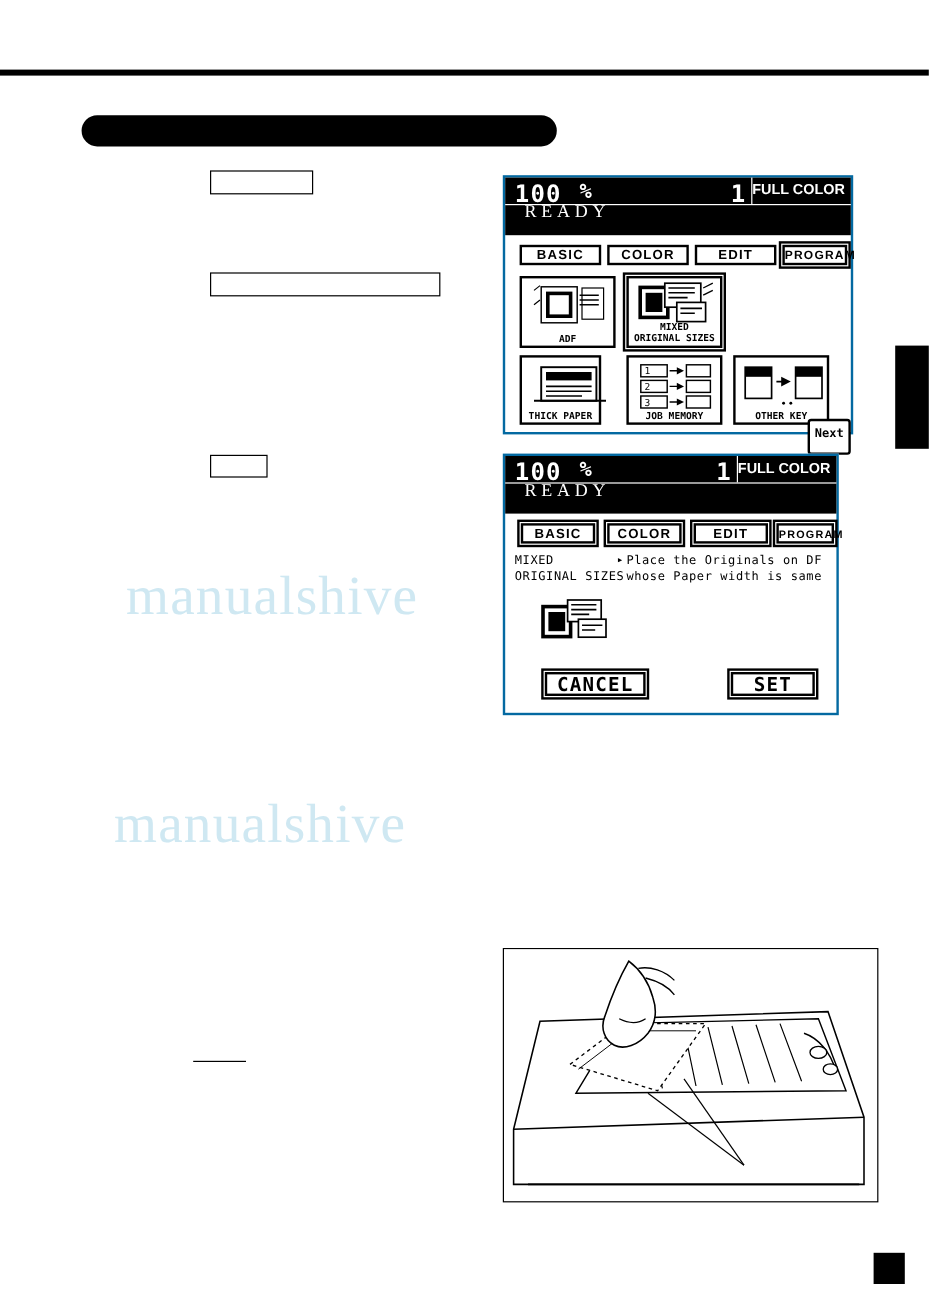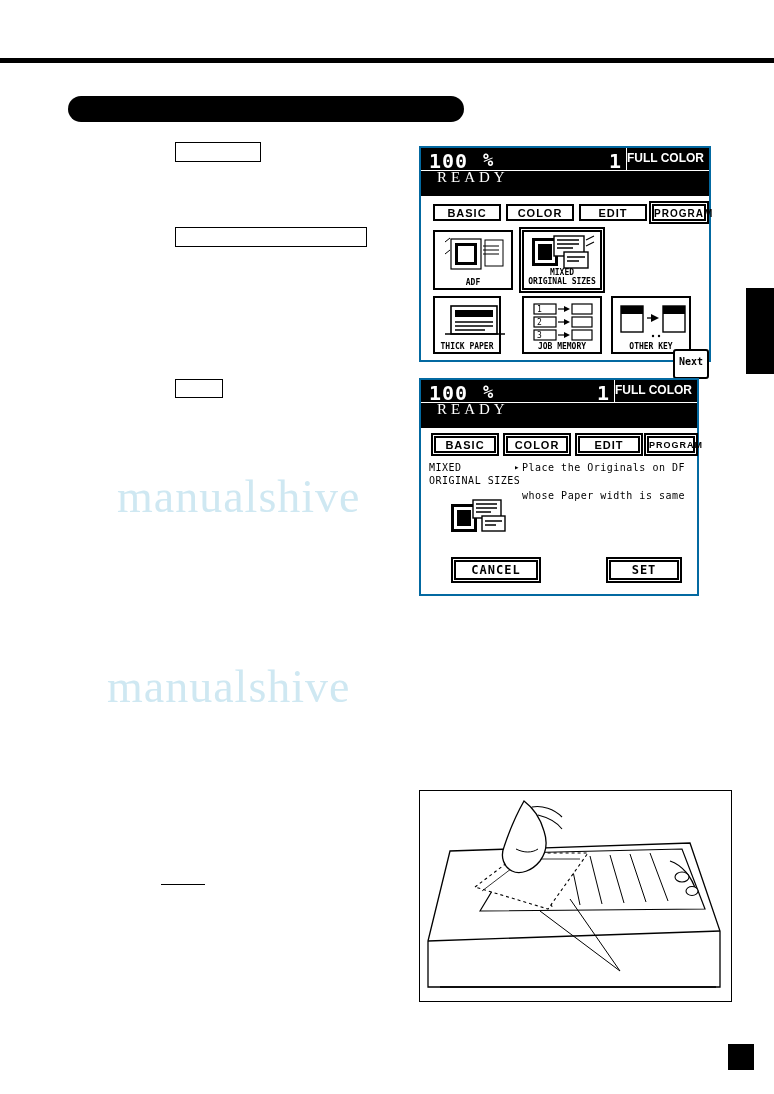--- a/index.html
+++ b/index.html
@@ -77,21 +77,20 @@
   }
 
   
   .watermark {
     position: absolute;
     left: 95px;
     top: 430px;
     width: 560px;
     height: 420px;
     pointer-events: none;
-    margin-left: 12px;
   }
   .wm-text {
     position: absolute;
     color: #cfe8f2;
     font-family: "Liberation Serif", serif;
     font-size: 46px;
     letter-spacing: 1px;
     white-space: nowrap;
   }
   .wm1 { left: 10px; top: 40px; }
@@ -237,21 +236,21 @@
     font-family: "DejaVu Sans Mono", monospace;
     font-size: 10px;
     letter-spacing: 0.5px;
     white-space: pre;
   }
   .btn-wide {
     position: absolute;
     border: 2px solid #000;
     background: #fff;
     font-family: "DejaVu Sans Mono", monospace;
-    font-size: 12px;
+    font-size: 16px;
     font-weight: bold;
     letter-spacing: 1px;
     text-align: center;
     line-height: 17px;
     height: 20px;
     box-sizing: border-box;
     box-shadow: 0 0 0 1px #fff, 0 0 0 3px #000;
   }
 
   
@@ -415,21 +414,21 @@
       <div class="tab-btn dbl" style="left:85px; width:62px;">COLOR</div>
       <div class="tab-btn dbl" style="left:157px; width:62px;">EDIT</div>
       <div class="tab-btn dbl" style="left:226px; width:48px; font-size:9px;">PROGRAM</div>
     </div>
 
     <div class="msg" style="left:8px; top:82px;">MIXED</div>
     <div class="msg" style="left:8px; top:95px;">ORIGINAL SIZES</div>
 
     <div class="msg" style="left:93px; top:82px; font-size:9px;">▸</div>
     <div class="msg" style="left:101px; top:82px;">Place the Originals on DF</div>
-    <div class="msg" style="left:101px; top:110px;">whose Paper width is same</div>
+    <div class="msg" style="left:101px; top:95px;">whose Paper width is same</div>
 
     <div style="position:absolute; left:28px; top:118px; width:70px; height:40px;">
       <svg viewBox="0 0 70 40" width="70" height="40">
         <rect x="2" y="6" width="26" height="28" fill="#000"></rect>
         <rect x="5" y="9" width="20" height="22" fill="#fff"></rect>
         <rect x="8" y="12" width="14" height="16" fill="#000"></rect>
         <rect x="24" y="2" width="28" height="18" fill="#fff" stroke="#000" stroke-width="1.4"></rect>
         <path d="M27 6 h21 M27 10 h21 M27 14 h15" stroke="#000" stroke-width="1.3"></path>
         <rect x="33" y="18" width="23" height="15" fill="#fff" stroke="#000" stroke-width="1.4"></rect>
         <path d="M36 23 h17 M36 27 h11" stroke="#000" stroke-width="1.3"></path>

